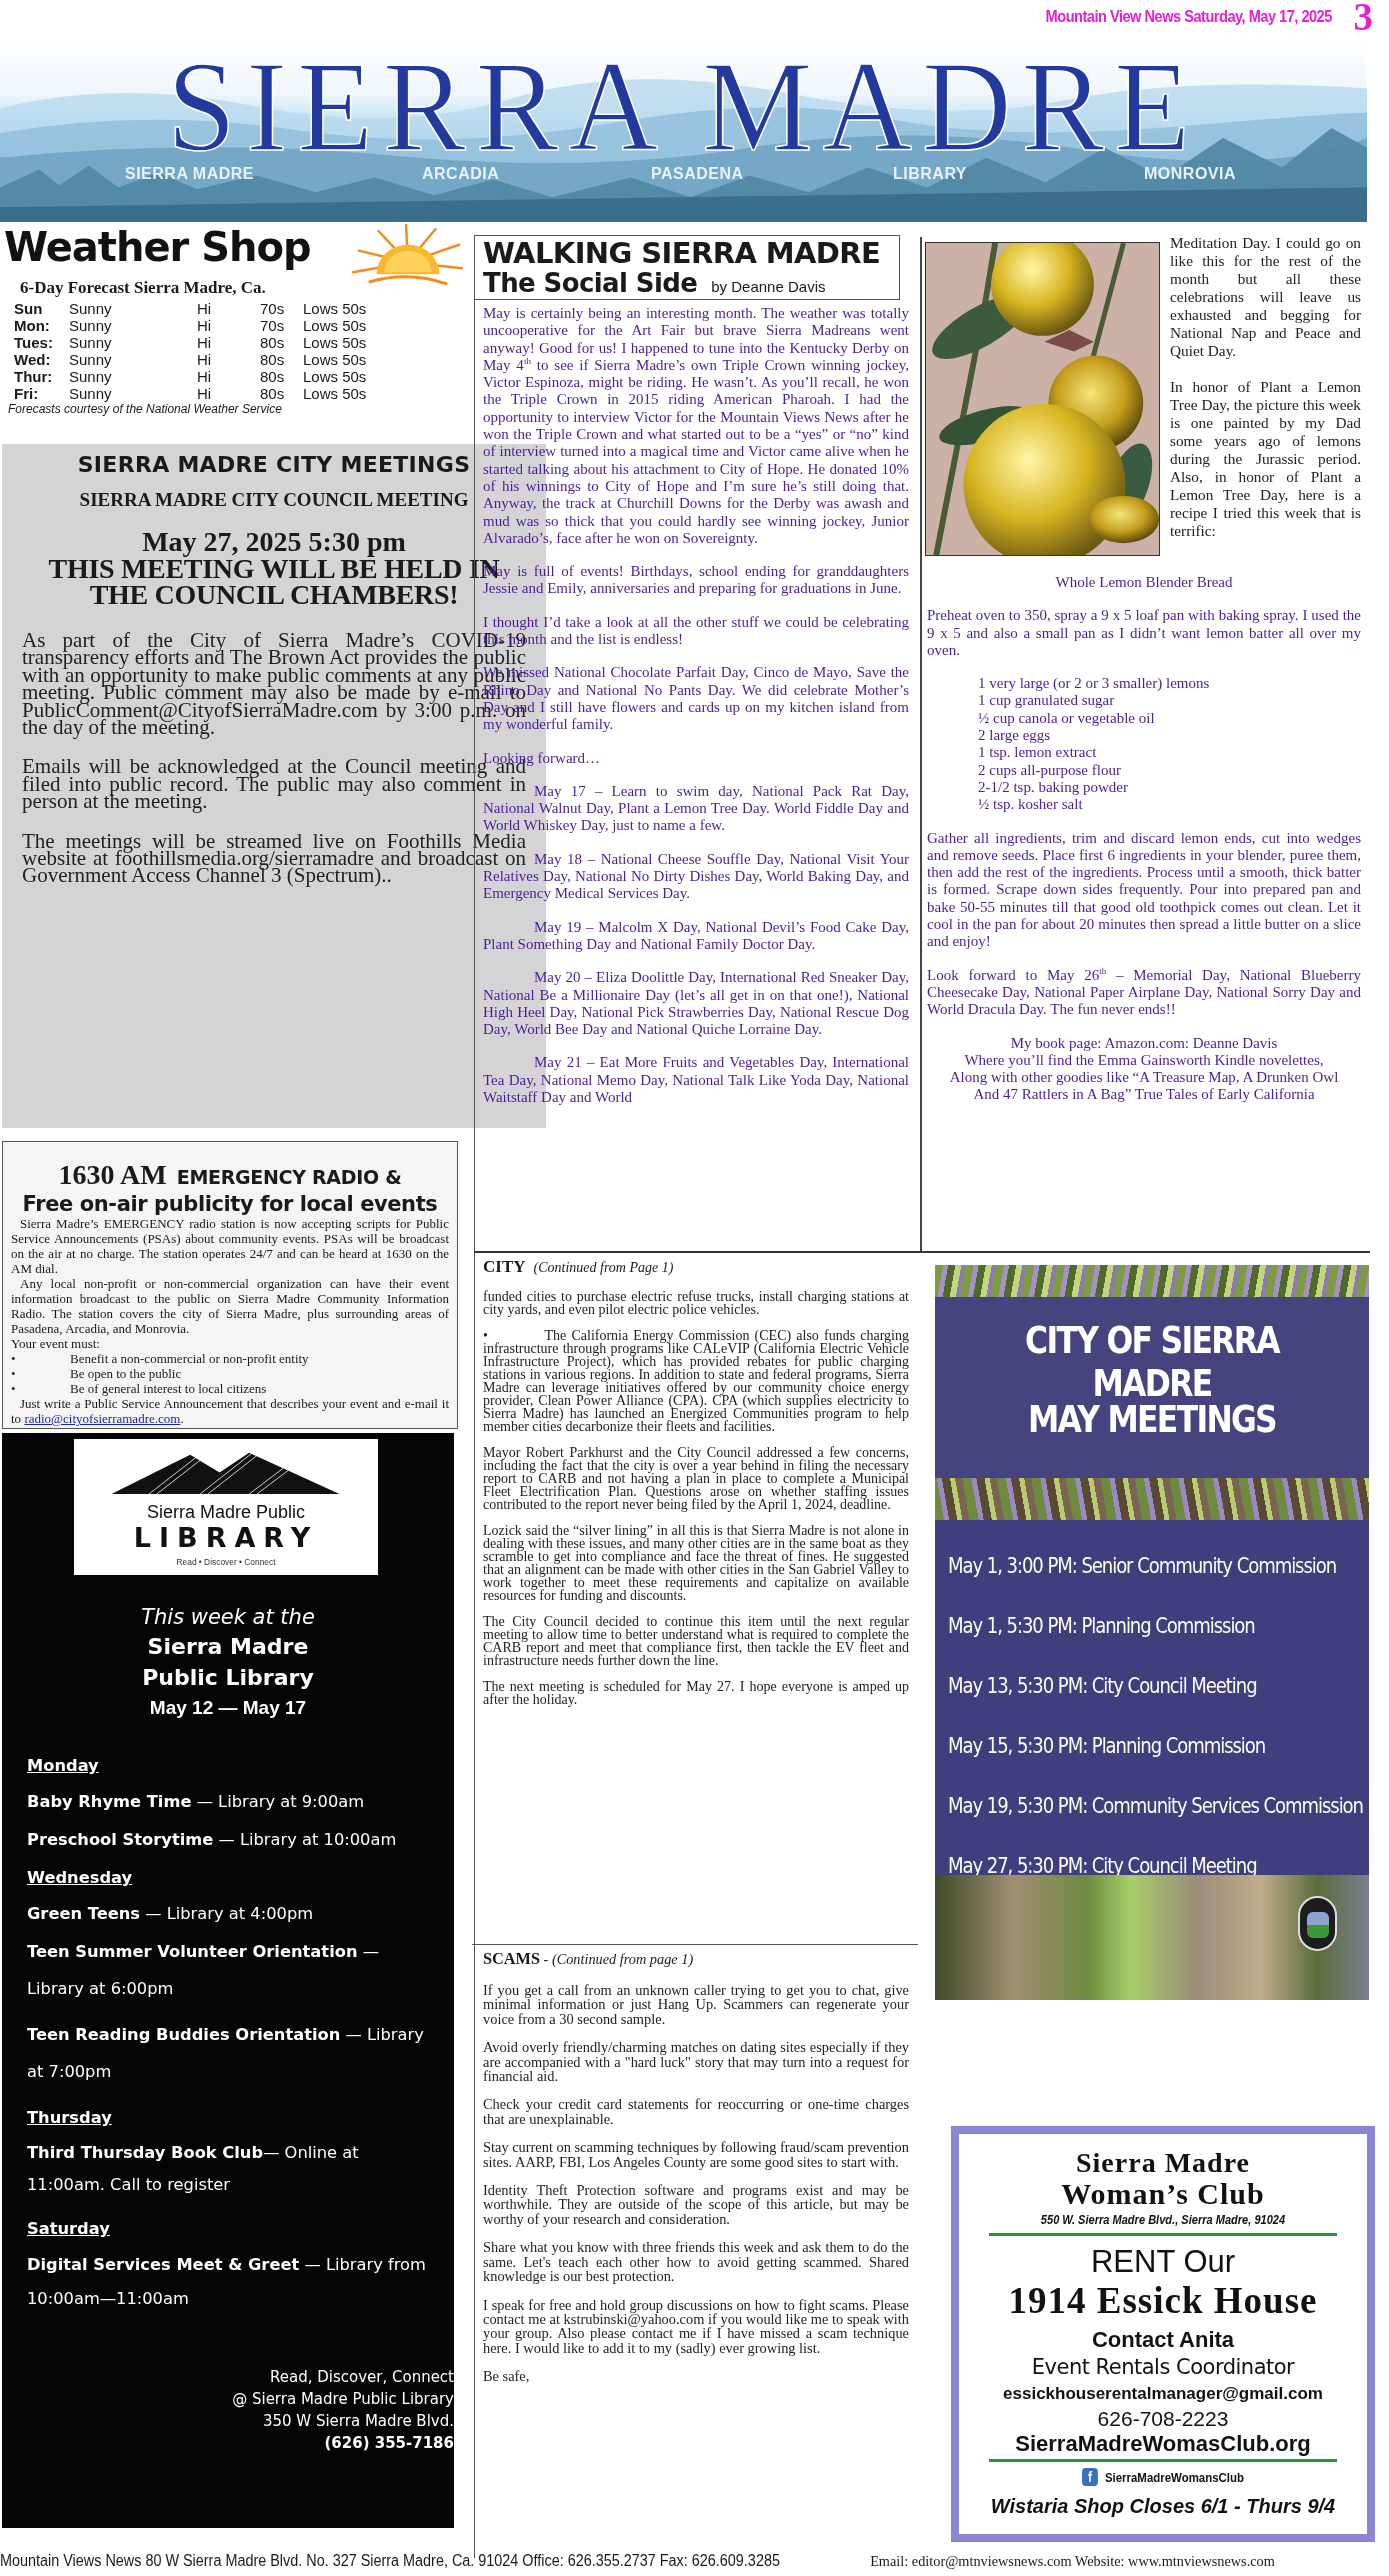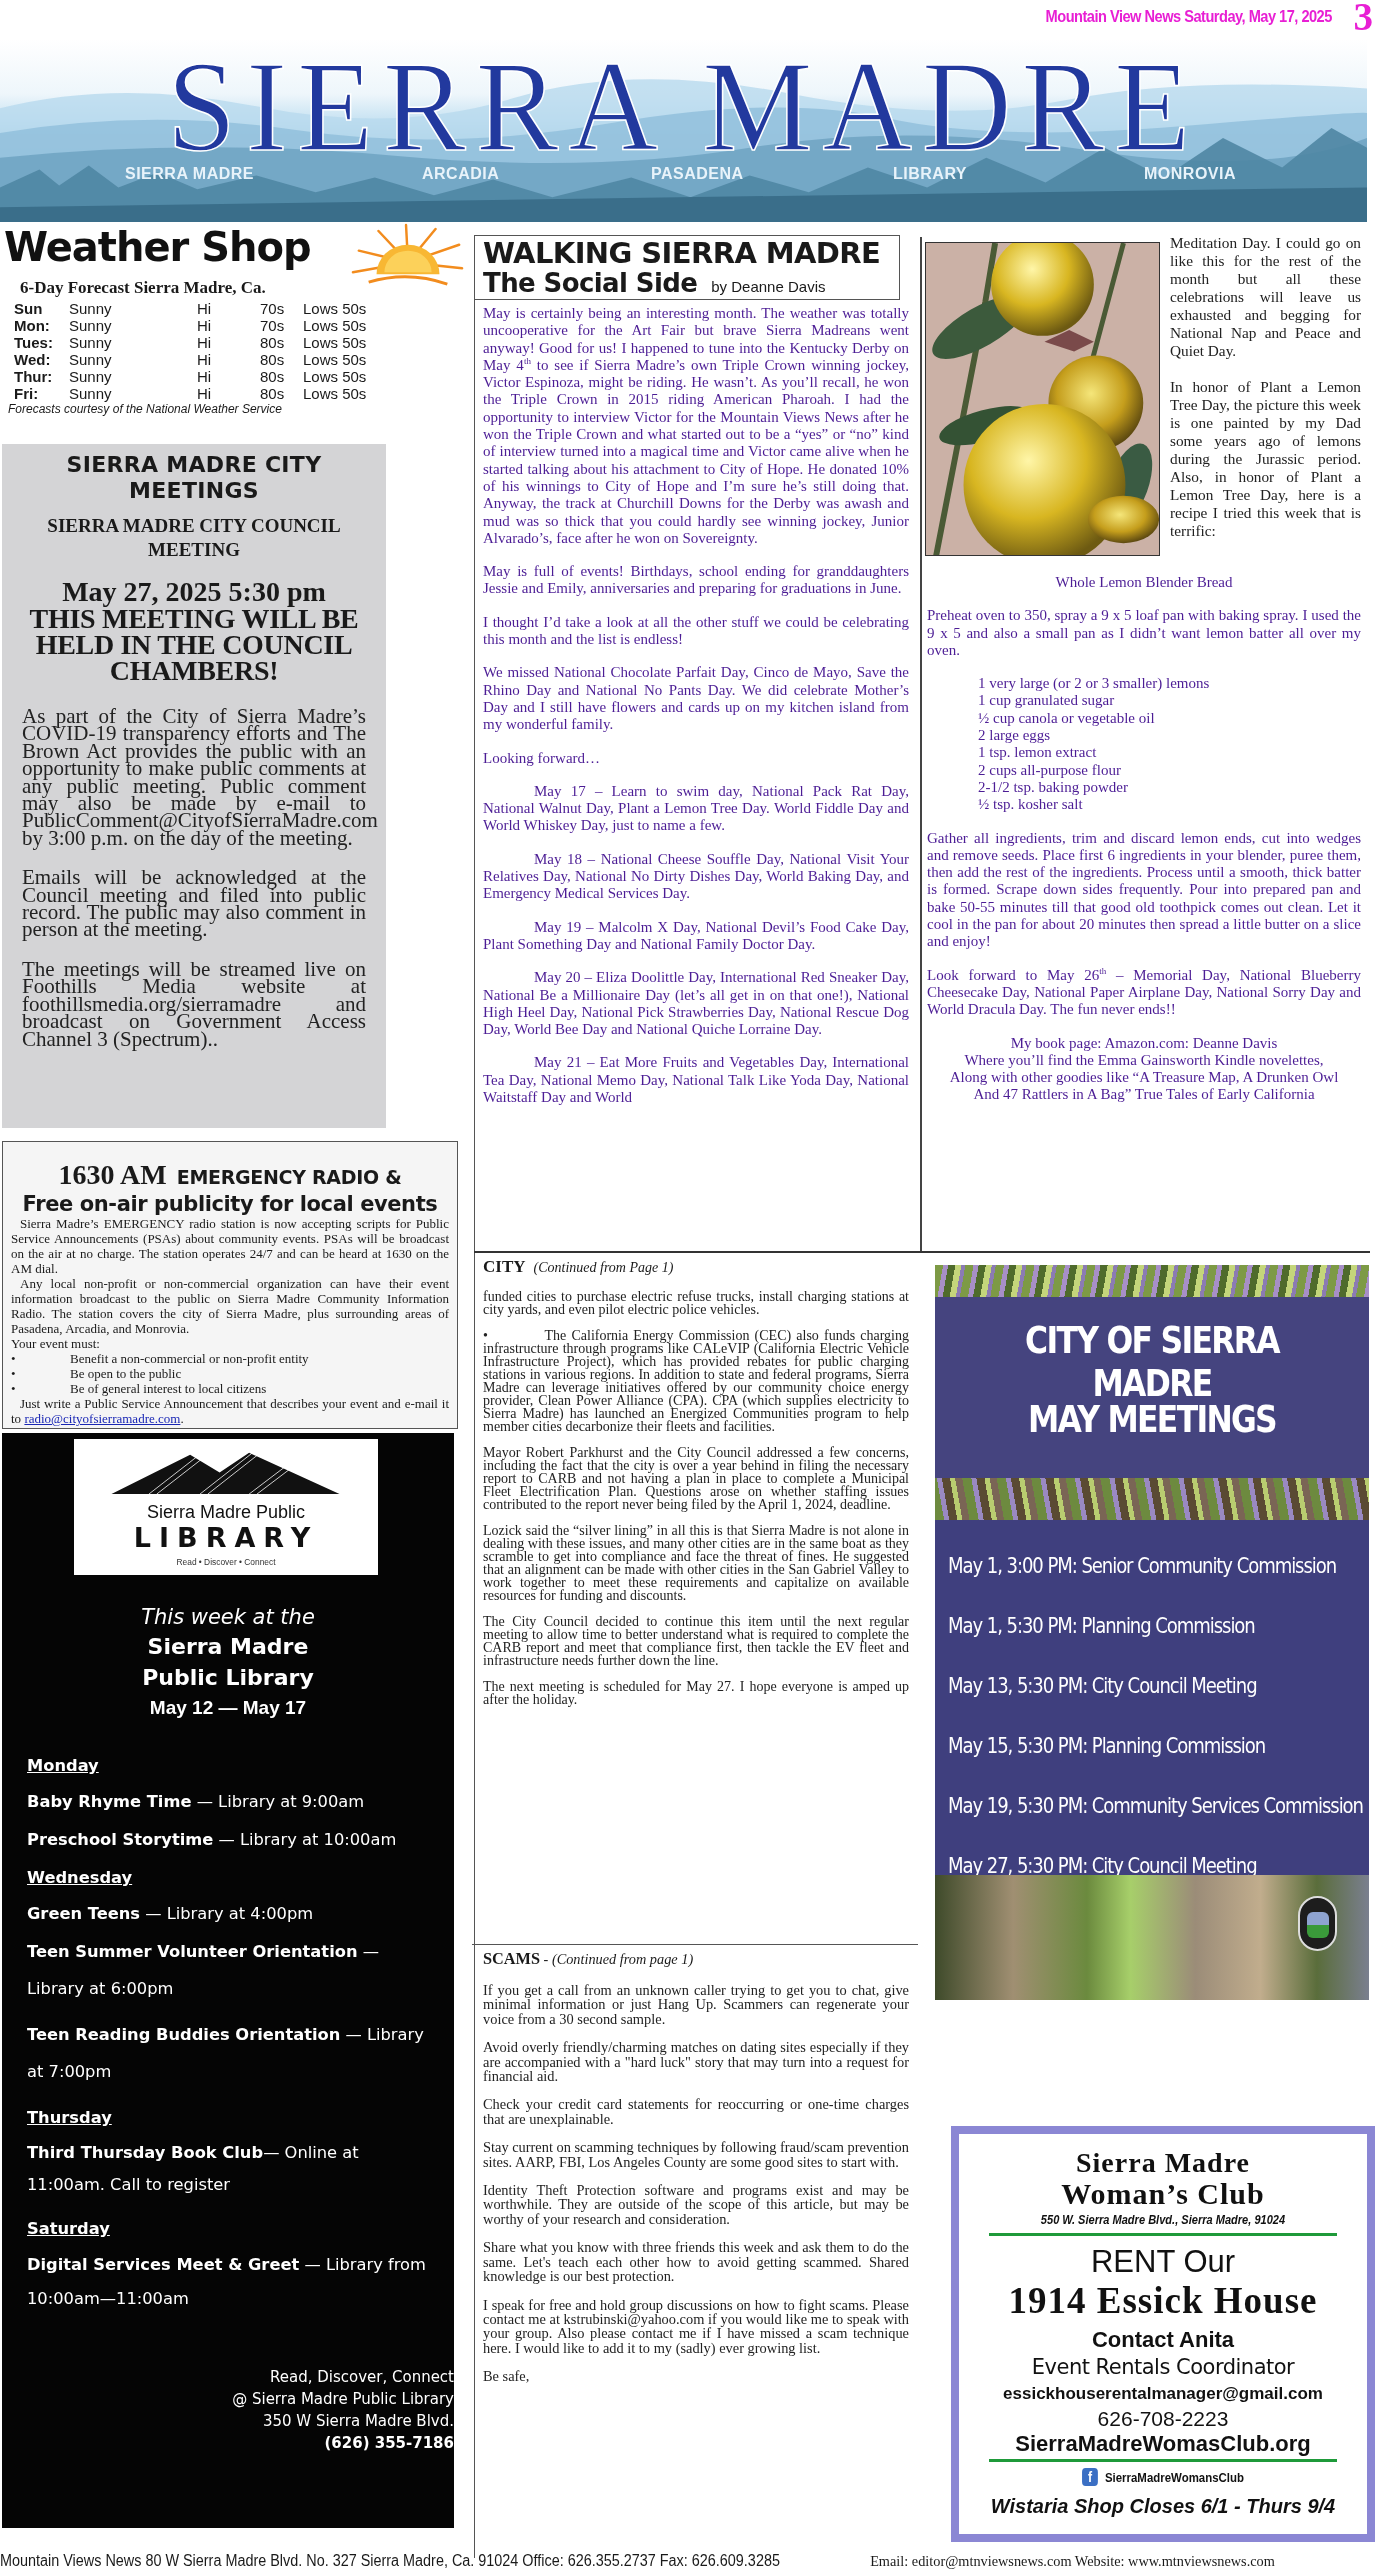--- a/index.html
+++ b/index.html
@@ -27,21 +27,21 @@
   #weather .fc-title { margin-left: 16px; margin-top: 6px; font-size: 17px; font-weight: bold; }
   #weather table { margin-left: 10px; margin-top: 2px; border-collapse: collapse; font-family: "Liberation Sans", sans-serif; font-size: 15px; line-height: 17px; }
   #weather td { padding: 0; }
   #weather td.day { font-weight: bold; width: 55px; }
   #weather td.cond { width: 128px; }
   #weather td.hi { width: 63px; }
   #weather td.deg { width: 43px; }
   #weather .courtesy { margin-left: 4px; font-family: "Liberation Sans", sans-serif; font-style: italic; font-size: 12px; }
 
   
-  #meetings { left: 2px; top: 444px; width: 384px; height: 684px; background: #d4d4d6; padding: 8px 20px 0 20px; }
+  #meetings { left: 2px; top: 444px; width: 544px; height: 684px; background: #d4d4d6; padding: 8px 20px 0 20px; }
   #meetings .h1 { font-family: "DejaVu Sans", sans-serif; font-weight: bold; font-size: 22px; text-align: center; letter-spacing: 0.3px; line-height: 26px; }
   #meetings .h2 { font-weight: bold; font-size: 19px; text-align: center; line-height: 24px; margin-top: 10px; }
   #meetings .h3 { font-weight: bold; font-size: 28px; text-align: center; line-height: 28px; margin-top: 16px; }
   #meetings .h4 { font-weight: bold; font-size: 28px; text-align: center; line-height: 26px; letter-spacing: -0.3px; }
   #meetings p { font-size: 21px; line-height: 17.4px; text-align: justify; margin-top: 22px; color: #222; }
   #meetings p:first-of-type { margin-top: 24px; }
 
   
   #radio { left: 2px; top: 1141px; width: 456px; height: 288px; border: 1.5px solid #555; background: #f5f5f5; padding: 20px 8px 0 8px; }
   #radio .r1 { text-align: center; line-height: 26px; }

